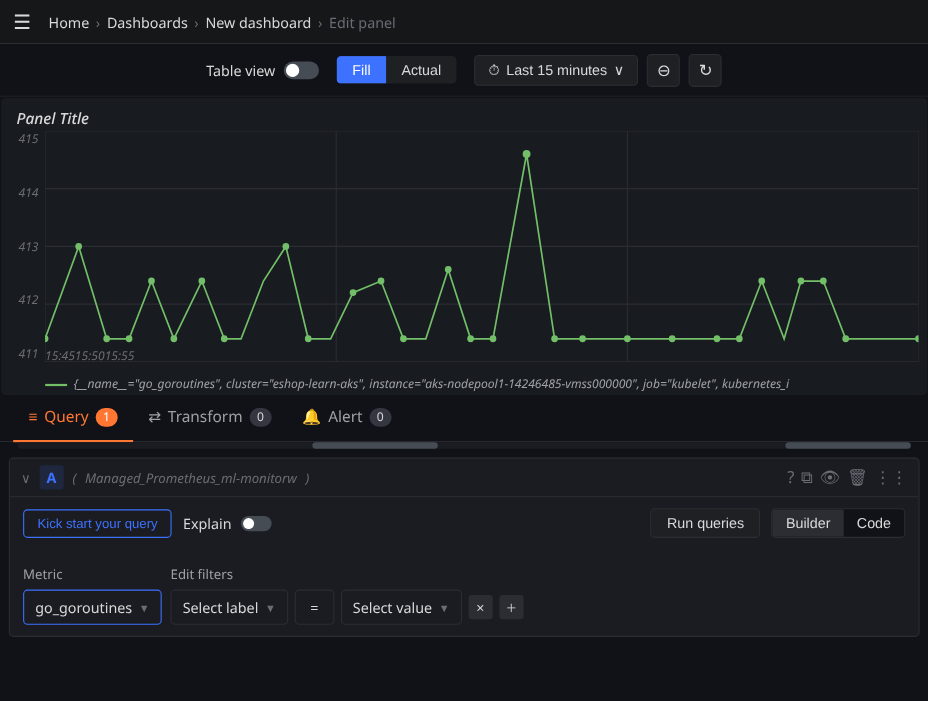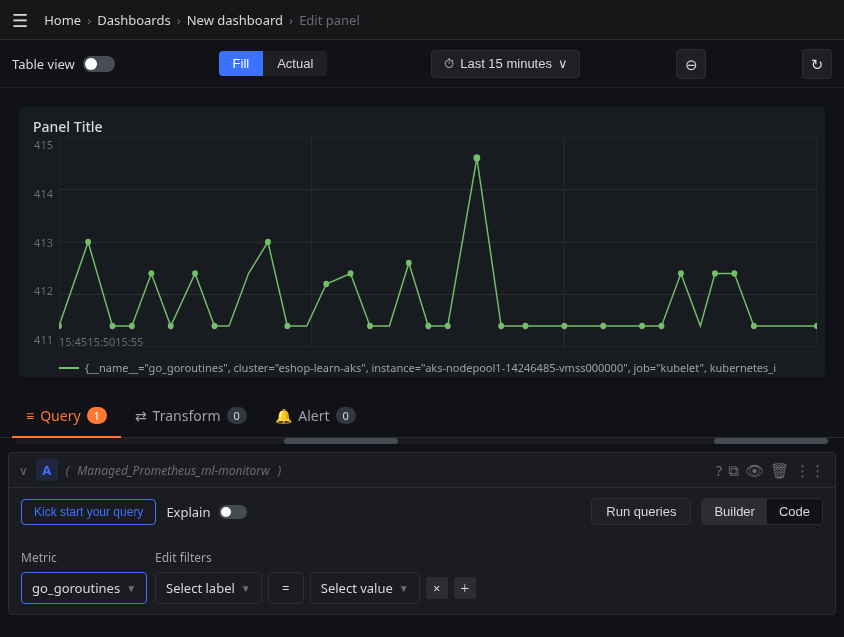--- a/index.html
+++ b/index.html
@@ -38,24 +38,24 @@
     .breadcrumb-sep { color: #6b6c74; }
     .breadcrumb-item { color: #d8d9da; cursor: pointer; }
     .breadcrumb-current { color: #6b6c74; }
 
     
     .toolbar {
       background: #111217;
       height: 48px;
       display: flex;
       align-items: center;
-      justify-content: space-between;
+      justify-content: center;
       gap: 8px;
       border-bottom: 1px solid #1f2023;
-      padding: 0 12px;
+      padding: 0 25px;
     }
     .table-view-toggle {
       display: flex;
       align-items: center;
       gap: 8px;
       margin-right: 8px;
     }
     .toggle-label { color: #d8d9da; font-size: 13px; }
     .toggle-switch {
       width: 32px;
@@ -116,25 +116,26 @@
       display: flex;
       align-items: center;
       justify-content: center;
       cursor: pointer;
       font-size: 15px;
     }
 
     
     .panel {
       background: #181b1f;
-      margin: 19px;
+      margin: 1px;
       border-radius: 4px;
       height: 270px;
       position: relative;
       overflow: hidden;
+      font-style: italic;
     }
     .panel-title {
       position: absolute;
       top: 10px;
       left: 14px;
       color: #d8d9da;
       font-size: 14px;
       font-weight: 500;
       z-index: 2;
     }

